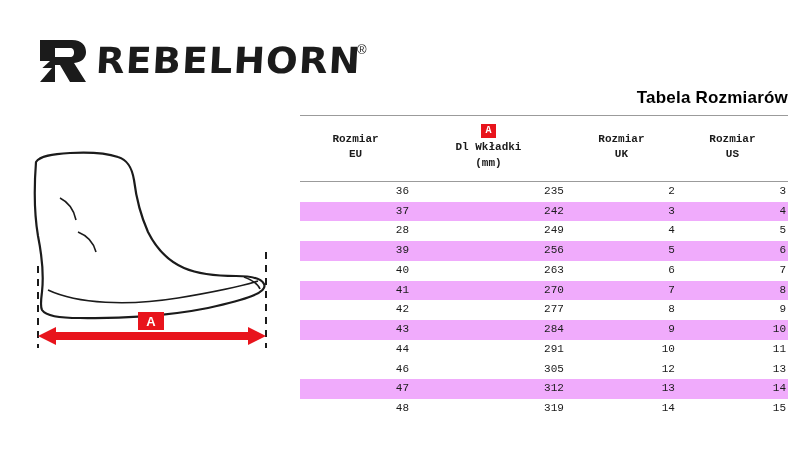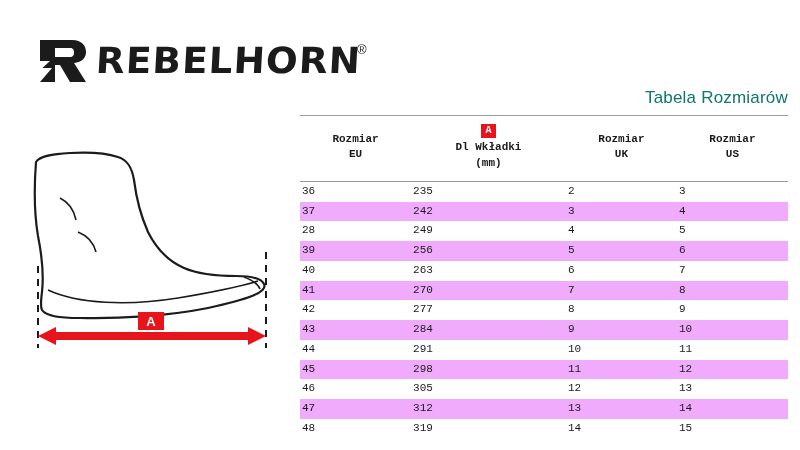--- a/index.html
+++ b/index.html
@@ -52,22 +52,22 @@
     position: absolute;
     left: 18px; top: 140px;
     width: 262px; height: 240px;
   }
 
   
   .table-title {
     position: absolute;
     right: 12px; top: 88px;
     font-size: 17px;
-    font-weight: normal;
-    color: #0f766e;
+    font-weight: bold;
+    color: #000000;
     letter-spacing: .2px;
   }
 
   
   .table-area {
     position: absolute;
     left: 300px; top: 115px;
     width: 488px;
   }
   table.size-table {
@@ -82,21 +82,21 @@
     font-weight: bold;
     padding: 7px 2px 9px 2px;
     border-bottom: 1px solid #9b9b9b;
     border-top: 1px solid #9b9b9b;
     text-align: center;
     vertical-align: middle;
     line-height: 1.45;
     background: #ffffff;
   }
   table.size-table tbody td {
-    text-align: left;
+    text-align: right;
     padding: 3px 2px;
     font-size: 11px;
     line-height: 1.25;
   }
   tbody tr.shaded td { background: #f0abfc; }
   tbody tr.plain td { background: #ffffff; }
 
   .hdr-cell { position: relative; }
   .a-badge {
     display: inline-block;
@@ -233,26 +233,20 @@
             <td>284</td>
             <td>9</td>
             <td>10</td>
           </tr>
           <tr class="plain">
             <td>44</td>
             <td>291</td>
             <td>10</td>
             <td>11</td>
           </tr>
-          <tr class="shaded">
-            <td>45</td>
-            <td>298</td>
-            <td>11</td>
-            <td>12</td>
-          </tr>
           <tr class="plain">
             <td>46</td>
             <td>305</td>
             <td>12</td>
             <td>13</td>
           </tr>
           <tr class="shaded">
             <td>47</td>
             <td>312</td>
             <td>13</td>

